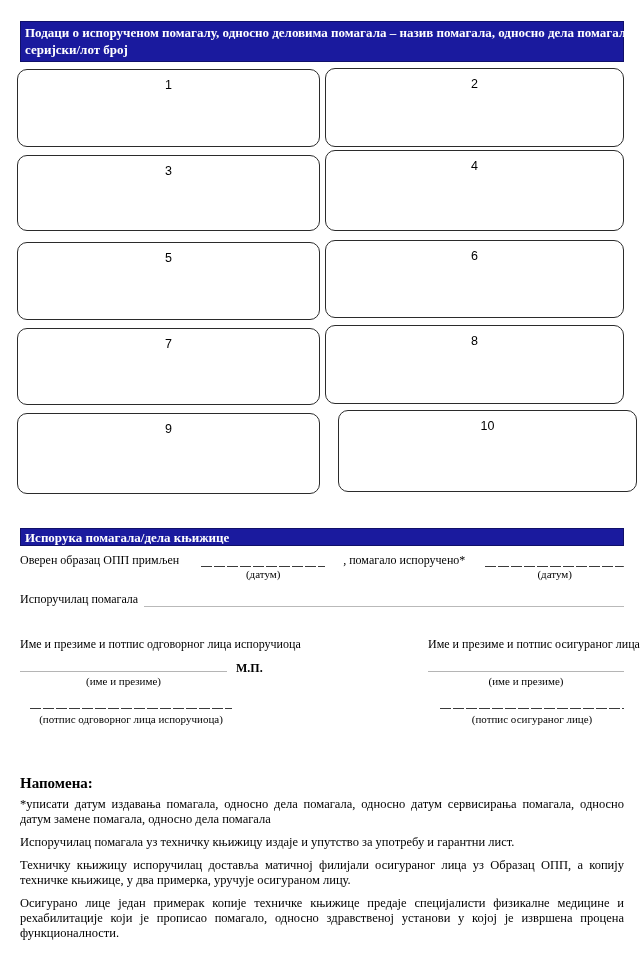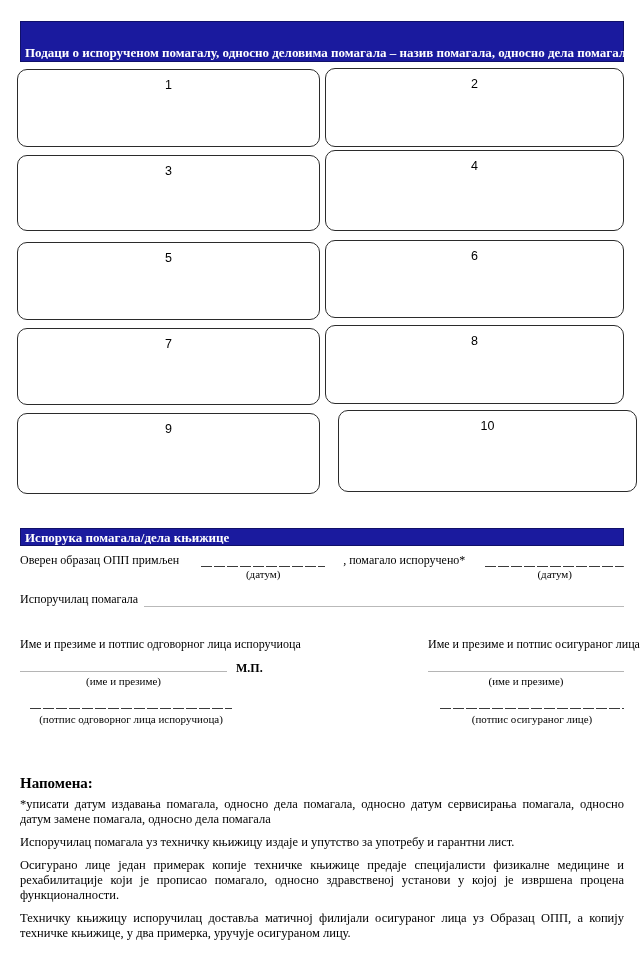--- a/index.html
+++ b/index.html
@@ -7,21 +7,21 @@
     position:relative; width:644px; height:972px; background:#fff;
     font-family:"Liberation Serif", serif; color:#000; overflow:hidden;
   }
   
   .bluebar {
     position:absolute; left:20px; width:604px; box-sizing:border-box;
     background:#1a1a9e; border:1px solid #10106a; color:#fff;
     font-weight:bold; font-size:13px; padding:2px 4px; line-height:17px;
   }
   .bar1 { top:21px; height:41px; }
-  .bar1 .l1 { text-align:justify; text-align-last:justify; white-space:nowrap;margin-top:20px; }
+  .bar1 .l1 { text-align:justify; text-align-last:justify; white-space:nowrap; }
   .bar2 { top:528px; height:18px; line-height:13px; }
 
   
   .box {
     position:absolute; box-sizing:border-box; border:1.5px solid #2b2b2b;
     border-radius:10px; background:#fff; text-align:center; padding-top:8px;
     font-family:"Liberation Sans", sans-serif; font-size:12.5px;
   }
   .b1 {left:17px;  top:69px;  width:303px; height:78px}
   .b2 {left:325px; top:68px;  width:299px; height:79px}
@@ -125,17 +125,17 @@
     <div class="abs gline2" style="top:34px; left:0; width:196px;"></div>
     <div class="abs scap" style="top:38px; left:0; width:196px;">(име и презиме)</div>
     <div class="abs dline" style="top:71px; left:12px; width:184px;"></div>
     <div class="abs scap" style="top:76px; left:0; width:208px;">(потпис осигураног лице)</div>
   </div>
 
   <div class="notes">
     <div class="ntitle">Напомена:</div>
     <p>*уписати датум издавања помагала, односно дела помагала, односно датум сервисирања помагала, односно датум замене помагала, односно дела помагала</p>
     <p>Испоручилац помагала уз техничку књижицу издаје и упутство за употребу и гарантни лист.</p>
+    <p>Техничку књижицу испоручилац доставља матичној филијали осигураног лица уз Образац ОПП, а копију техничке књижице, у два примерка, уручује осигураном лицу.</p>
     <p>Осигурано лице један примерак копије техничке књижице предаје специјалисти физикалне медицине и рехабилитације који је прописао помагало, односно здравственој установи у којој је извршена процена функционалности.</p>
-    <p>Техничку књижицу испоручилац доставља матичној филијали осигураног лица уз Образац ОПП, а копију техничке књижице, у два примерка, уручује осигураном лицу.</p>
   </div>
 
 </div>
 
 </body></html>

